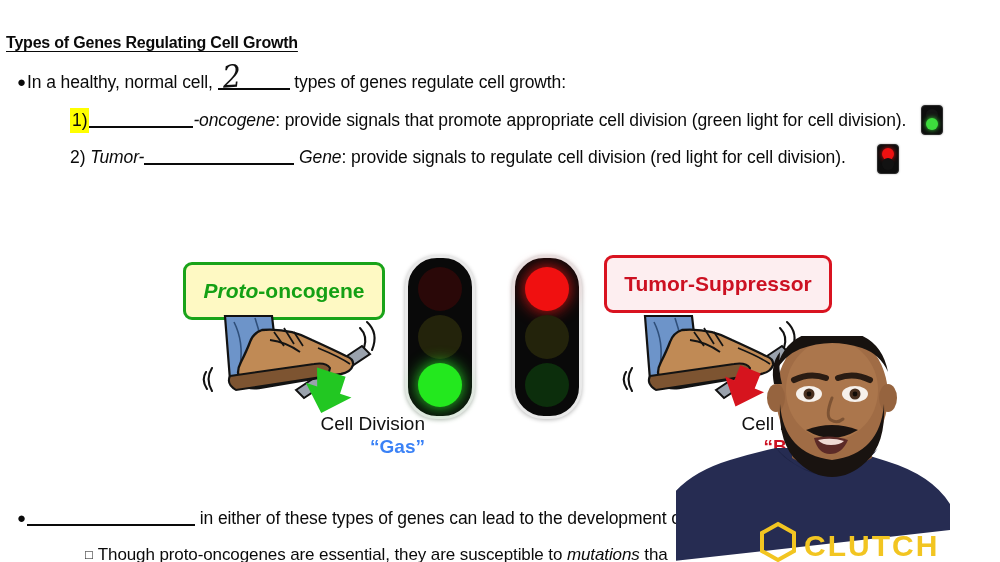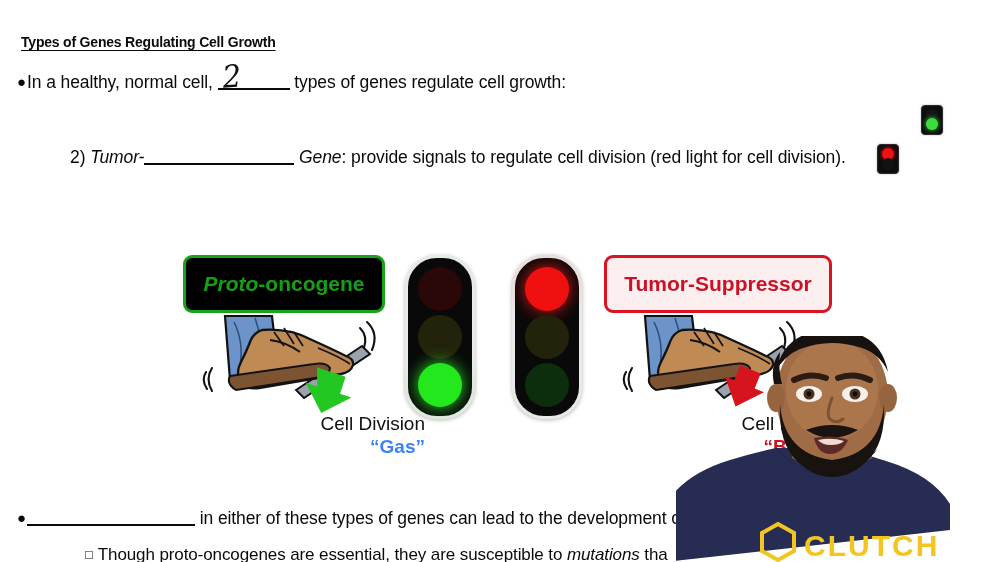--- a/index.html
+++ b/index.html
@@ -6,22 +6,22 @@
   body{
     width:1000px;height:562px;overflow:hidden;position:relative;
     background:#ffffff;
     font-family:"Liberation Sans", sans-serif;
     color:#0a0a0a;
   }
   .page{position:absolute;inset:0;}
 
   
   .title{
-    position:absolute;left:21px;top:34px;
-    font-size:14px;font-weight:bold;letter-spacing:-0.2px;
+    position:absolute;left:6px;top:34px;
+    font-size:16px;font-weight:bold;letter-spacing:-0.2px;
     text-decoration:underline;text-underline-offset:3px;
     white-space:nowrap;
   }
   .line{position:absolute;white-space:nowrap;font-size:17.5px;letter-spacing:-0.1px;}
   .l1{left:17px;top:72px;}
   .l2{left:70px;top:110px;}
   .l3{left:70px;top:147px;}
   .l4{left:138px;top:182px;}
   .l5{left:17px;top:508px;}
   .l6{left:85px;top:545px;font-size:17px;}
@@ -61,22 +61,22 @@
   .mini.r{left:877px;top:144px;}
   .mini.r i.on{top:3px;background:#ee1111;box-shadow:0 0 5px #e01010;}
   .mini.r i.off{top:13px;background:#121212;}
 
   
   .pill{
     position:absolute;border-radius:9px;display:flex;align-items:center;
     justify-content:center;font-size:21px;font-weight:bold;white-space:nowrap;
   }
   .pill-proto{
-    left:183px;top:255px;width:196px;height:52px;
-    background:#000000;border:3px solid #19a319;color:#14a014;
+    left:183px;top:262px;width:196px;height:52px;
+    background:#fef9c3;border:3px solid #19a319;color:#14a014;
   }
   .pill-tumor{
     left:604px;top:255px;width:222px;height:52px;
     background:#fdeef0;border:3px solid #d91320;color:#cc1122;
   }
 
   
   .light{
     position:absolute;width:64px;height:158px;border-radius:32px;
     background:#090909;border:3px solid #e9e9e9;
@@ -118,20 +118,23 @@
 
   <div class="title">Types of Genes Regulating Cell Growth</div>
 
   <div class="line l1">
     <span class="bul">●</span><span>In a healthy, normal cell,</span>
     <span class="blk b-num"></span>
     <span>types of genes regulate cell growth:</span>
   </div>
   <div class="hand2">2</div>
 
+  <div class="line l2">
+    <span class="hl">1)</span><span class="blk b-onc"></span><span class="it">-oncogene</span><span>: provide signals that promote appropriate cell division (green light for cell division).</span>
+  </div>
   <div class="mini g">
     <i class="off"></i>
       <i class="on"></i>
   </div>
 
   <div class="line l3">
     <span>2)</span>
     <span class="it">Tumor-</span><span class="blk b-tum"></span>
     <span class="it">Gene</span><span>: provide signals to regulate cell division (red light for cell division).</span>
   </div>

